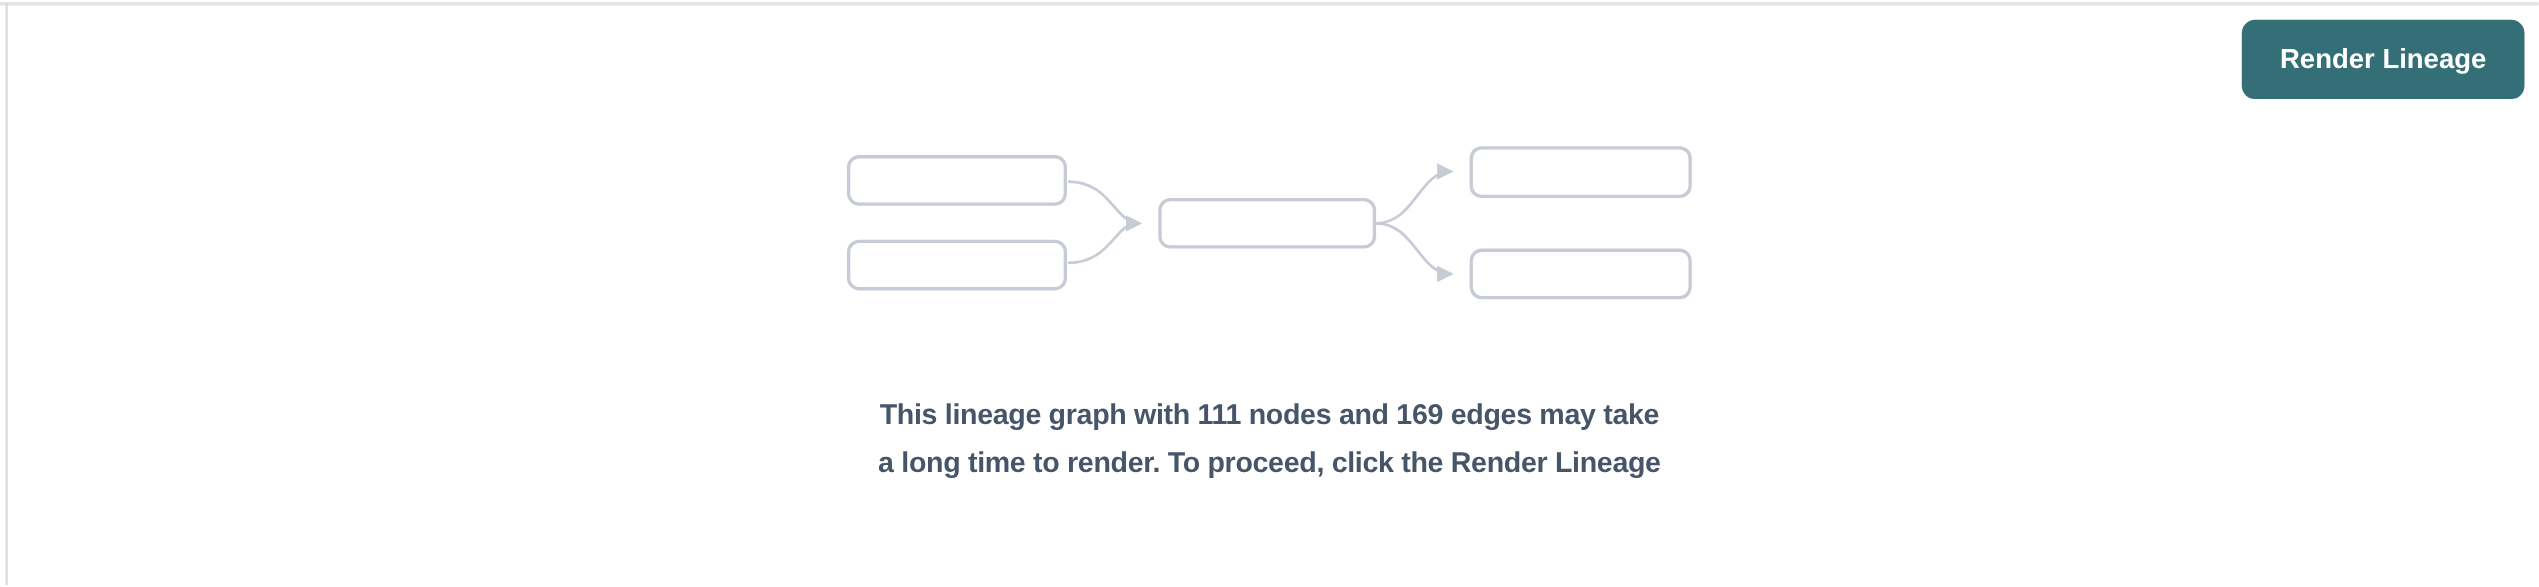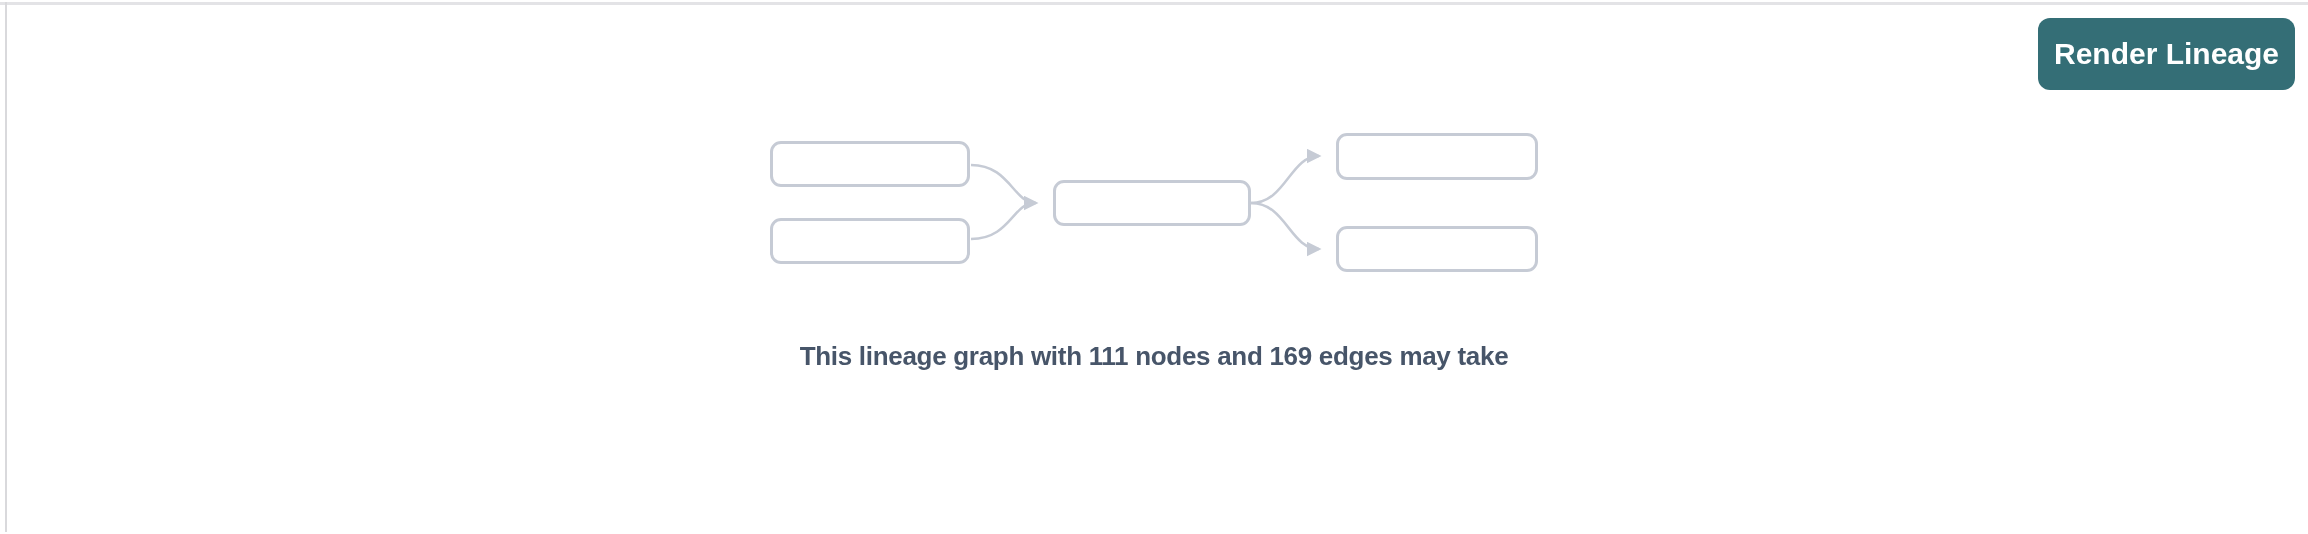--- a/index.html
+++ b/index.html
@@ -27,21 +27,21 @@
     position: absolute;
     top: 18px;
     right: 13px;
     width: 257px;
     height: 72px;
     background: #346e76;
     border: none;
     border-radius: 12px;
     color: #ffffff;
     font-family: "Liberation Sans", sans-serif;
-    font-size: 30px;
+    font-size: 25px;
     font-weight: bold;
     cursor: pointer;
     display: flex;
     align-items: center;
     justify-content: center;
   }
   .graph-illustration {
     position: absolute;
     left: 770px;
     top: 133px;
@@ -61,21 +61,21 @@
   .g-box.br { left: 566px; top: 93px; width: 202px; height: 46px; }
   .g-arrows {
     position: absolute;
     left: 0; top: 0;
     width: 768px; height: 139px;
     pointer-events: none;
   }
   .message {
     position: absolute;
     left: 704px;
-    top: 334px;
+    top: 354px;
     width: 900px;
     text-align: center;
     color: #475569;
     font-size: 26px;
     font-weight: bold;
     letter-spacing: -0.3px;
   }
   .message .msg-line {
     line-height: 44px;
   }
@@ -102,13 +102,14 @@
   </svg>
   <div class="g-box tl"></div>
   <div class="g-box bl"></div>
   <div class="g-box mid"></div>
   <div class="g-box tr"></div>
   <div class="g-box br"></div>
 </div>
 
 <div class="message">
   <div class="msg-line">This lineage graph with 111 nodes and 169 edges may take</div>
+  <div class="msg-line">a long time to render. To proceed, click the Render Lineage</div>
 </div>
 
 </body></html>

